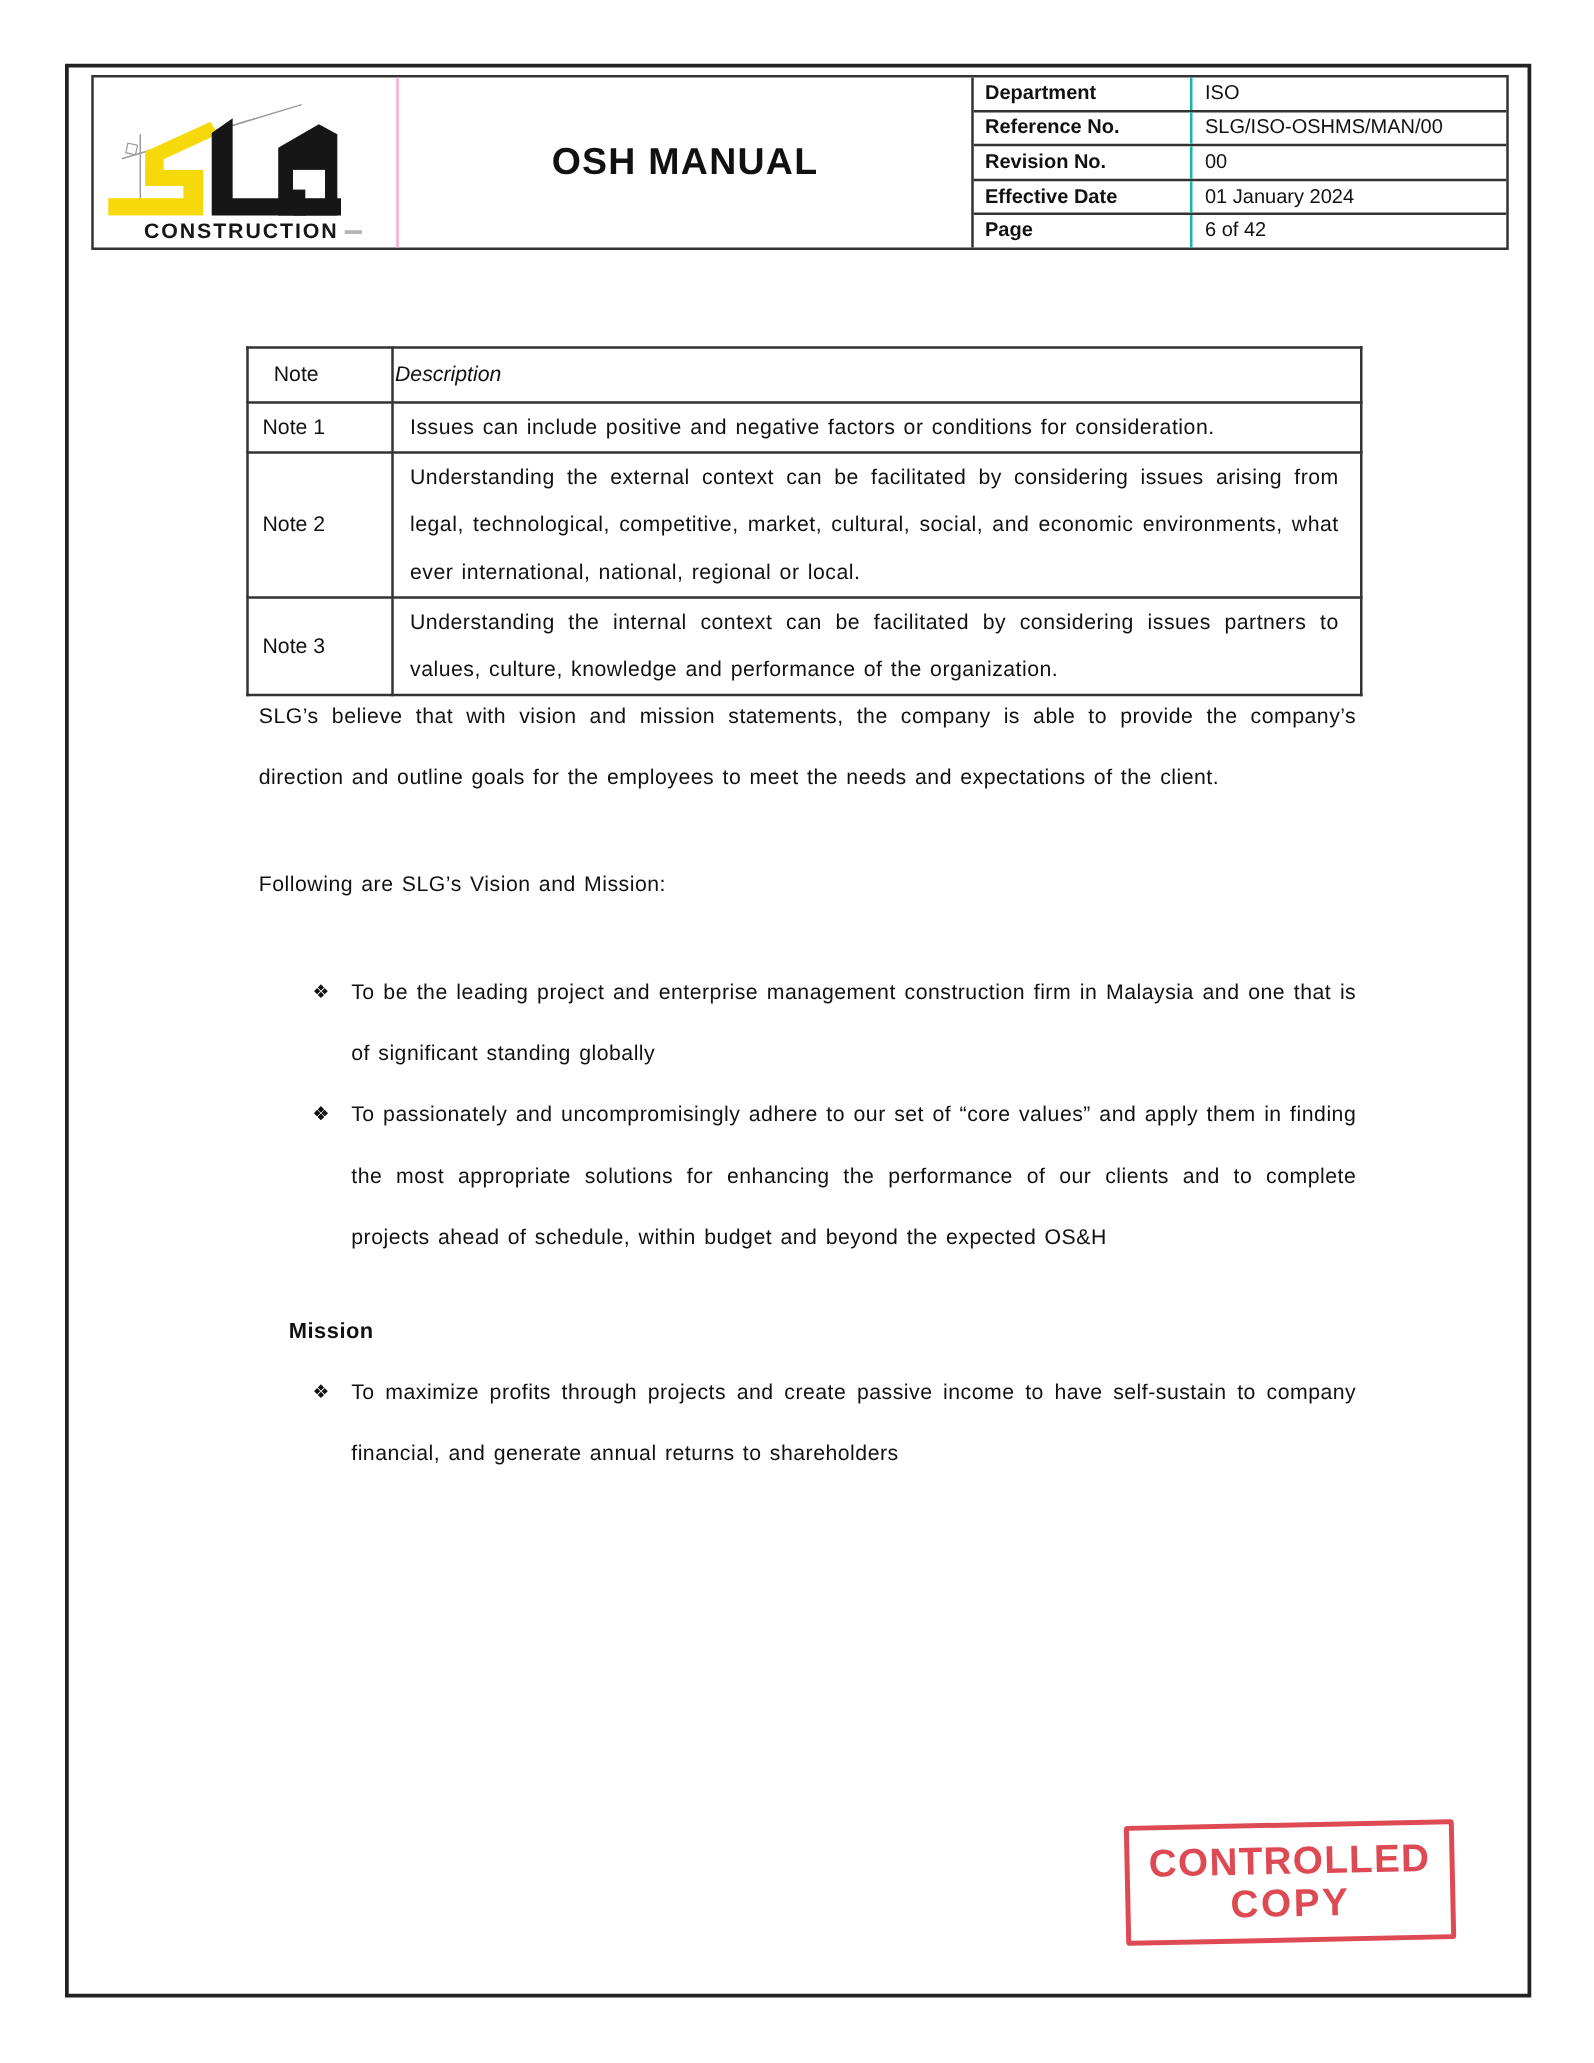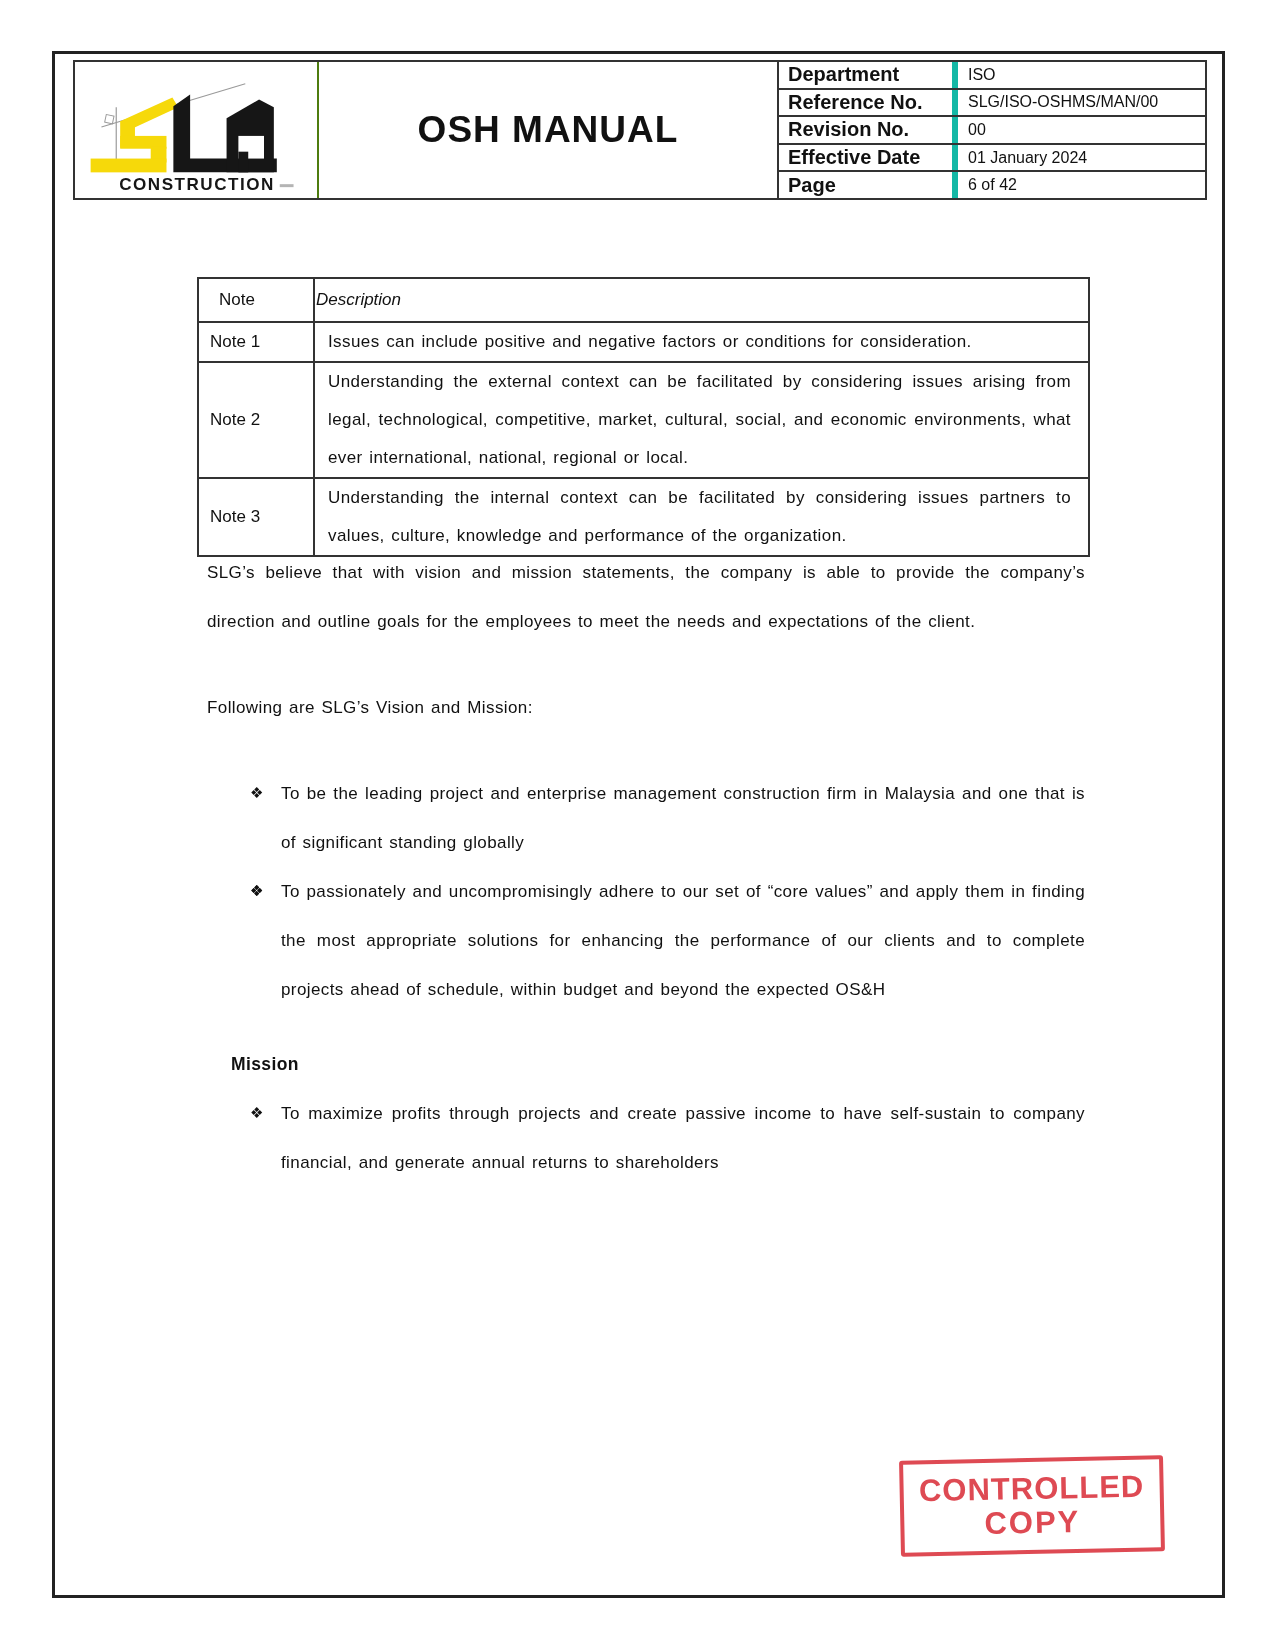--- a/index.html
+++ b/index.html
@@ -9,27 +9,27 @@
   }
   .page-border{
     position:absolute;left:52px;top:51px;width:1167px;height:1541px;
     border:3px solid #222;
   }
   
   .header-table{
     position:absolute;left:73px;top:60px;width:1130px;height:136px;
     border:2px solid #333;display:flex;background:#fff;
   }
-  .logo-cell{width:242px;border-right:2px solid #4d7c0f;display:flex;align-items:center;justify-content:flex-end;}
+  .logo-cell{width:242px;border-right:2px solid #f9a8d4;display:flex;align-items:center;justify-content:flex-start;}
   .title-cell{flex:1;border-right:2px solid #333;display:flex;align-items:center;justify-content:center;}
-  .doc-title{font-size:37px;font-weight:bold;letter-spacing:1px;}
+  .doc-title{font-size:30px;font-weight:bold;letter-spacing:1px;}
   .meta-cell{width:426px;display:flex;flex-direction:column;}
   .meta-row{flex:1;display:flex;border-bottom:2px solid #333;}
   .meta-row:last-child{border-bottom:none;}
-  .meta-label{width:164px;border-right:6px solid #14b8a6;font-weight:bold;font-size:20px;
+  .meta-label{width:164px;border-right:2px solid #14b8a6;font-weight:bold;font-size:16px;
     padding-left:9px;display:flex;align-items:center;}
   .meta-value{flex:1;font-size:16px;padding-left:10px;display:flex;align-items:center;}
   .logo-wordmark{font-weight:bold;}
   
   .notes-table{
     position:absolute;left:197px;top:277px;width:893px;border-collapse:collapse;
     font-size:17px;
   }
   .notes-table th,.notes-table td{border:2px solid #333;}
   .notes-table th{font-weight:normal;height:40px;}

